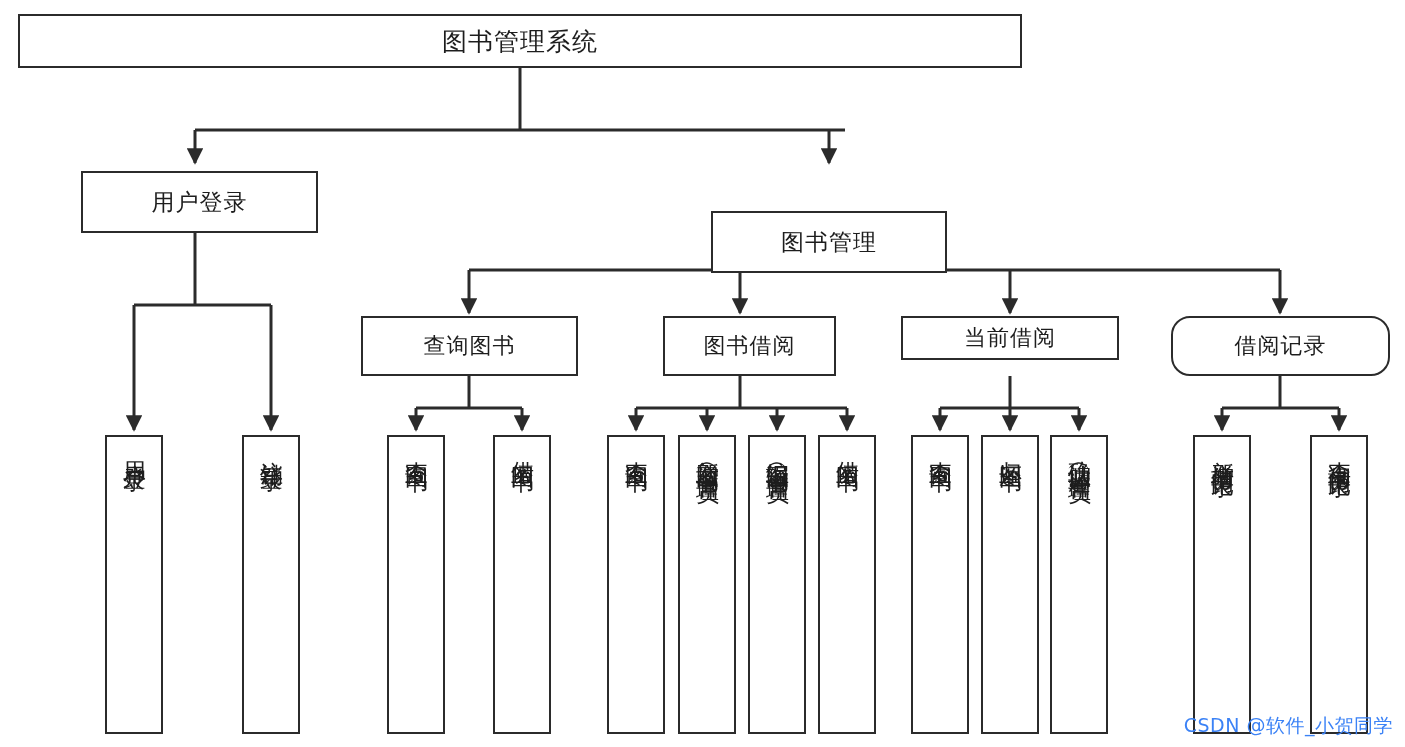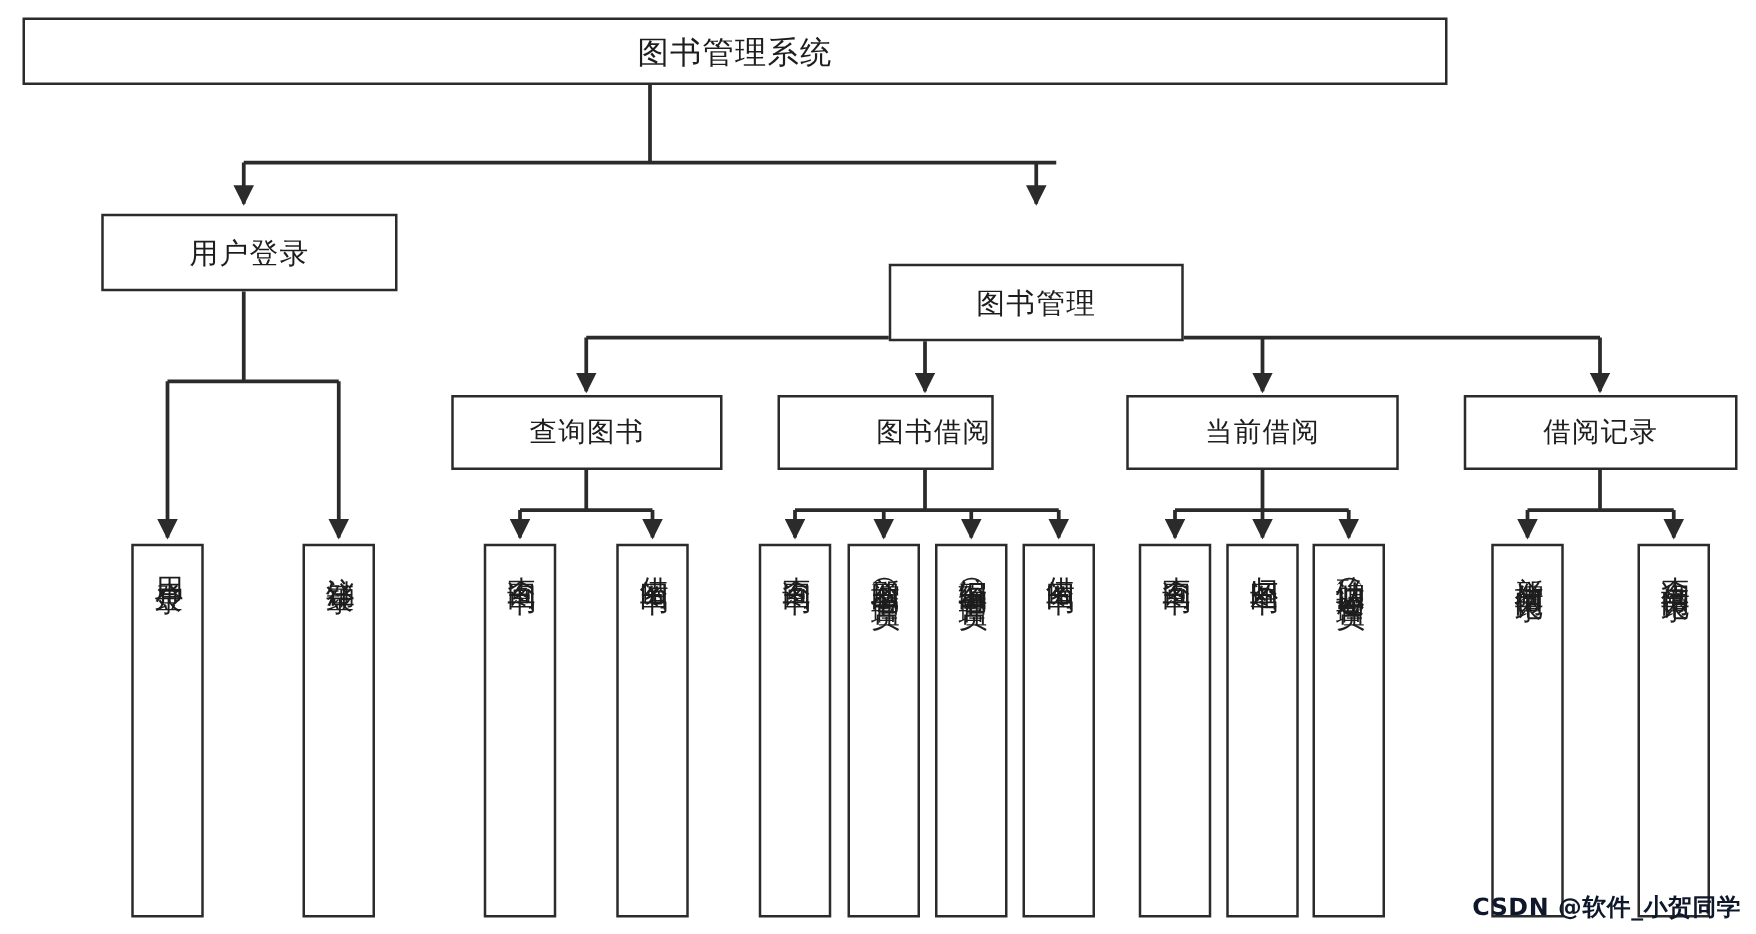--- a/index.html
+++ b/index.html
@@ -63,25 +63,24 @@
     letter-spacing: 3px;
     white-space: nowrap;
     display: block;
     margin: 0 auto;
   }
   .watermark {
     position: absolute;
     right: 12px;
     bottom: 8px;
     font-size: 19px;
-    color: #0f172a;
+    color: #3b82f6;
     white-space: nowrap;
     z-index: 5;
     letter-spacing: 0.5px;
-    font-weight: bold;
   }
 </style>
 </head>
 <body>
 
 <div id="diagram-root">
 
   <svg id="edge-layer" viewBox="0 0 1405 747" width="1405" height="747" aria-hidden="true">
     <defs>
       <marker id="arrow" viewBox="0 0 10 10" refX="9" refY="5" markerWidth="5.5" markerHeight="5.5" orient="auto-start-reverse">
@@ -125,41 +124,41 @@
       <path d="M 1010 408 L 1010 430" marker-end="url(#arrow)"></path>
       <path d="M 1079 408 L 1079 430" marker-end="url(#arrow)"></path>
 
       <path d="M 1280 376 L 1280 408"></path>
       <path d="M 1222 408 L 1339 408"></path>
       <path d="M 1222 408 L 1222 430" marker-end="url(#arrow)"></path>
       <path d="M 1339 408 L 1339 430" marker-end="url(#arrow)"></path>
     </g>
   </svg>
 
-  <div class="node node-root" style="left:18px; top:14px; width:1140px; height:54px;">
+  <div class="node node-root" style="left:18px; top:14px; width:1004px; height:54px;">
     <span>图书管理系统</span>
   </div>
 
   <div class="node node-mid" style="left:81px; top:171px; width:237px; height:62px;">
     <span>用户登录</span>
   </div>
   <div class="node node-mid" style="left:711px; top:171px; width:236px; height:62px;margin-top:40px;">
     <span>图书管理</span>
   </div>
 
   <div class="node node-sub" style="left:361px; top:316px; width:217px; height:60px;">
     <span>查询图书</span>
   </div>
-  <div class="node node-sub" style="left:622px; top:316px; width:173px; height:60px;justify-content:flex-end;">
+  <div class="node node-sub" style="left:663px; top:316px; width:173px; height:60px;">
     <span>图书借阅</span>
   </div>
-  <div class="node node-sub" style="left:901px; top:316px; width:218px; height:60px;justify-content:center;">
+  <div class="node node-sub" style="left:901px; top:316px; width:218px; height:44px;justify-content:center;">
     <span>当前借阅</span>
   </div>
-  <div class="node node-sub" style="left:1171px; top:316px; width:219px; height:60px;">
+  <div class="node node-sub" style="left:1171px; top:316px; width:219px; height:60px;border-radius:19px;">
     <span>借阅记录</span>
   </div>
 
   <div class="node node-leaf" style="left:105px; top:435px; width:58px; height:299px;">
     <span class="vert-text">用户登录</span>
   </div>
   <div class="node node-leaf" style="left:242px; top:435px; width:58px; height:299px;">
     <span class="vert-text">注销登录</span>
   </div>
 

